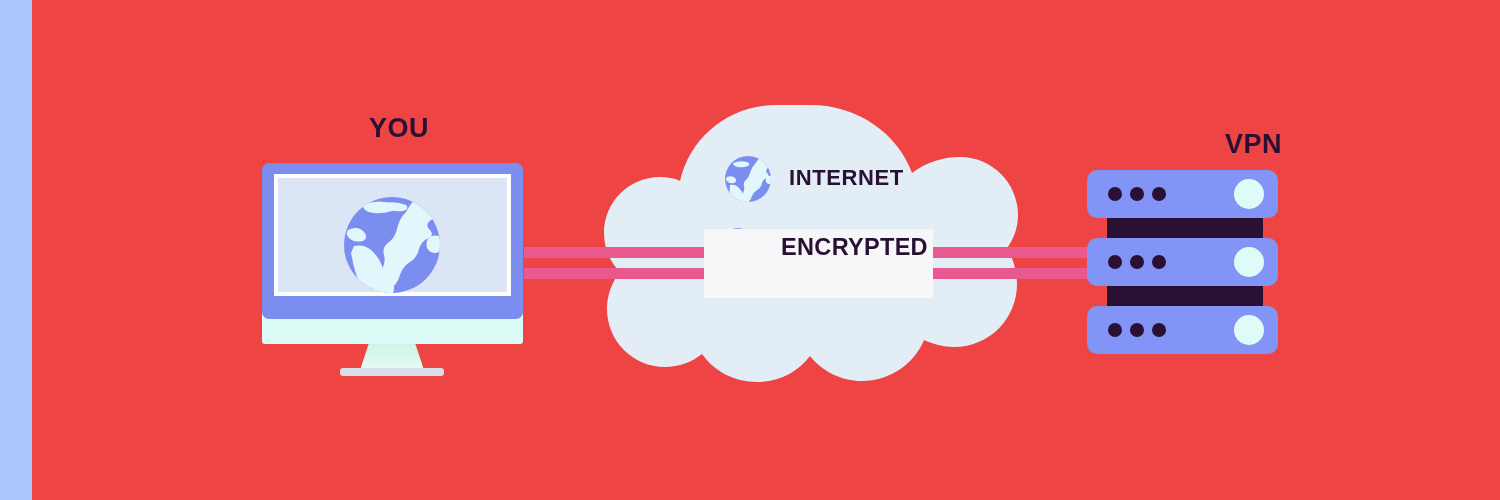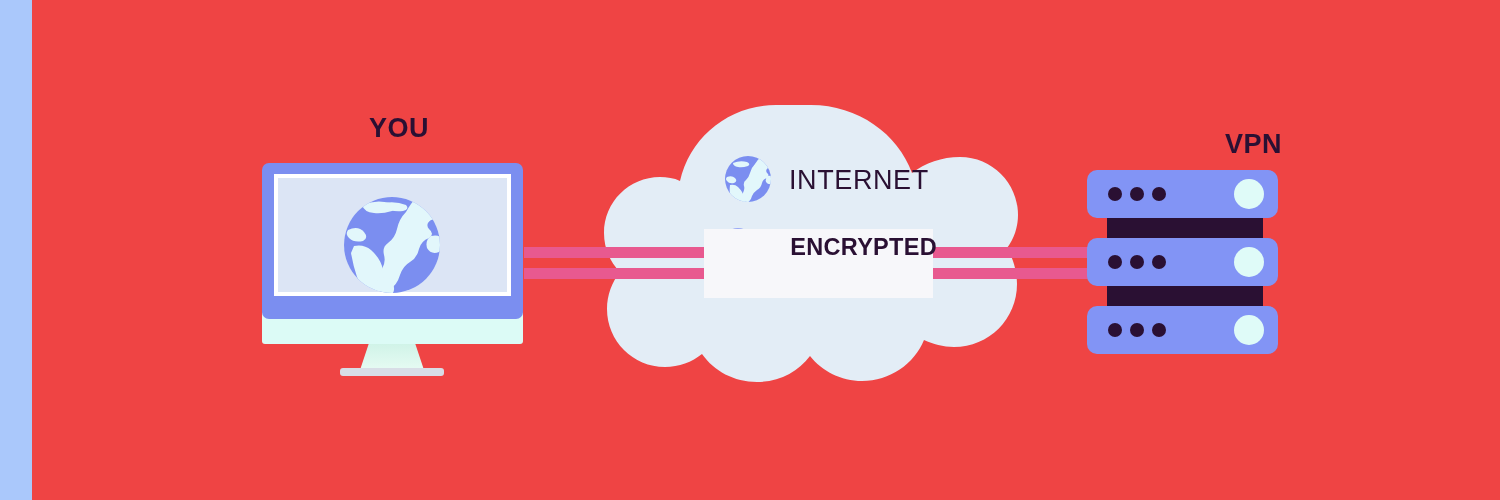--- a/index.html
+++ b/index.html
@@ -44,22 +44,22 @@
     left: 1050px;
     top: 129px;
     width: 200px;
     font-size: 27px;
     text-align: right;
   }
   #internet-label {
     position: absolute;
     left: 757px;
     top: 165px;
-    font-size: 27px;
-    font-weight: normal;
+    font-size: 22px;
+    font-weight: bold;
     color: #2a1033;
     letter-spacing: 0.6px;
     white-space: nowrap;
     font-family: "Liberation Sans", sans-serif;
   }
   #enc-box {
     position: absolute;
     left: 672px;
     top: 229px;
     width: 229px;
@@ -70,21 +70,21 @@
     position: absolute;
     left: 740px;
     top: 234px;
     width: 165px;
     font-size: 23.5px;
     line-height: 27px;
     font-weight: bold;
     color: #2a1033;
     letter-spacing: 0.3px;
     font-family: "Liberation Sans", sans-serif;
-    text-align: right;
+    text-align: center;
   }
   .enc-line { display: block; white-space: nowrap; }
 </style>
 </head>
 <body>
 
 <div id="stage">
 
   <svg class="svg-layer" viewBox="0 0 1500 500">
     <defs>

